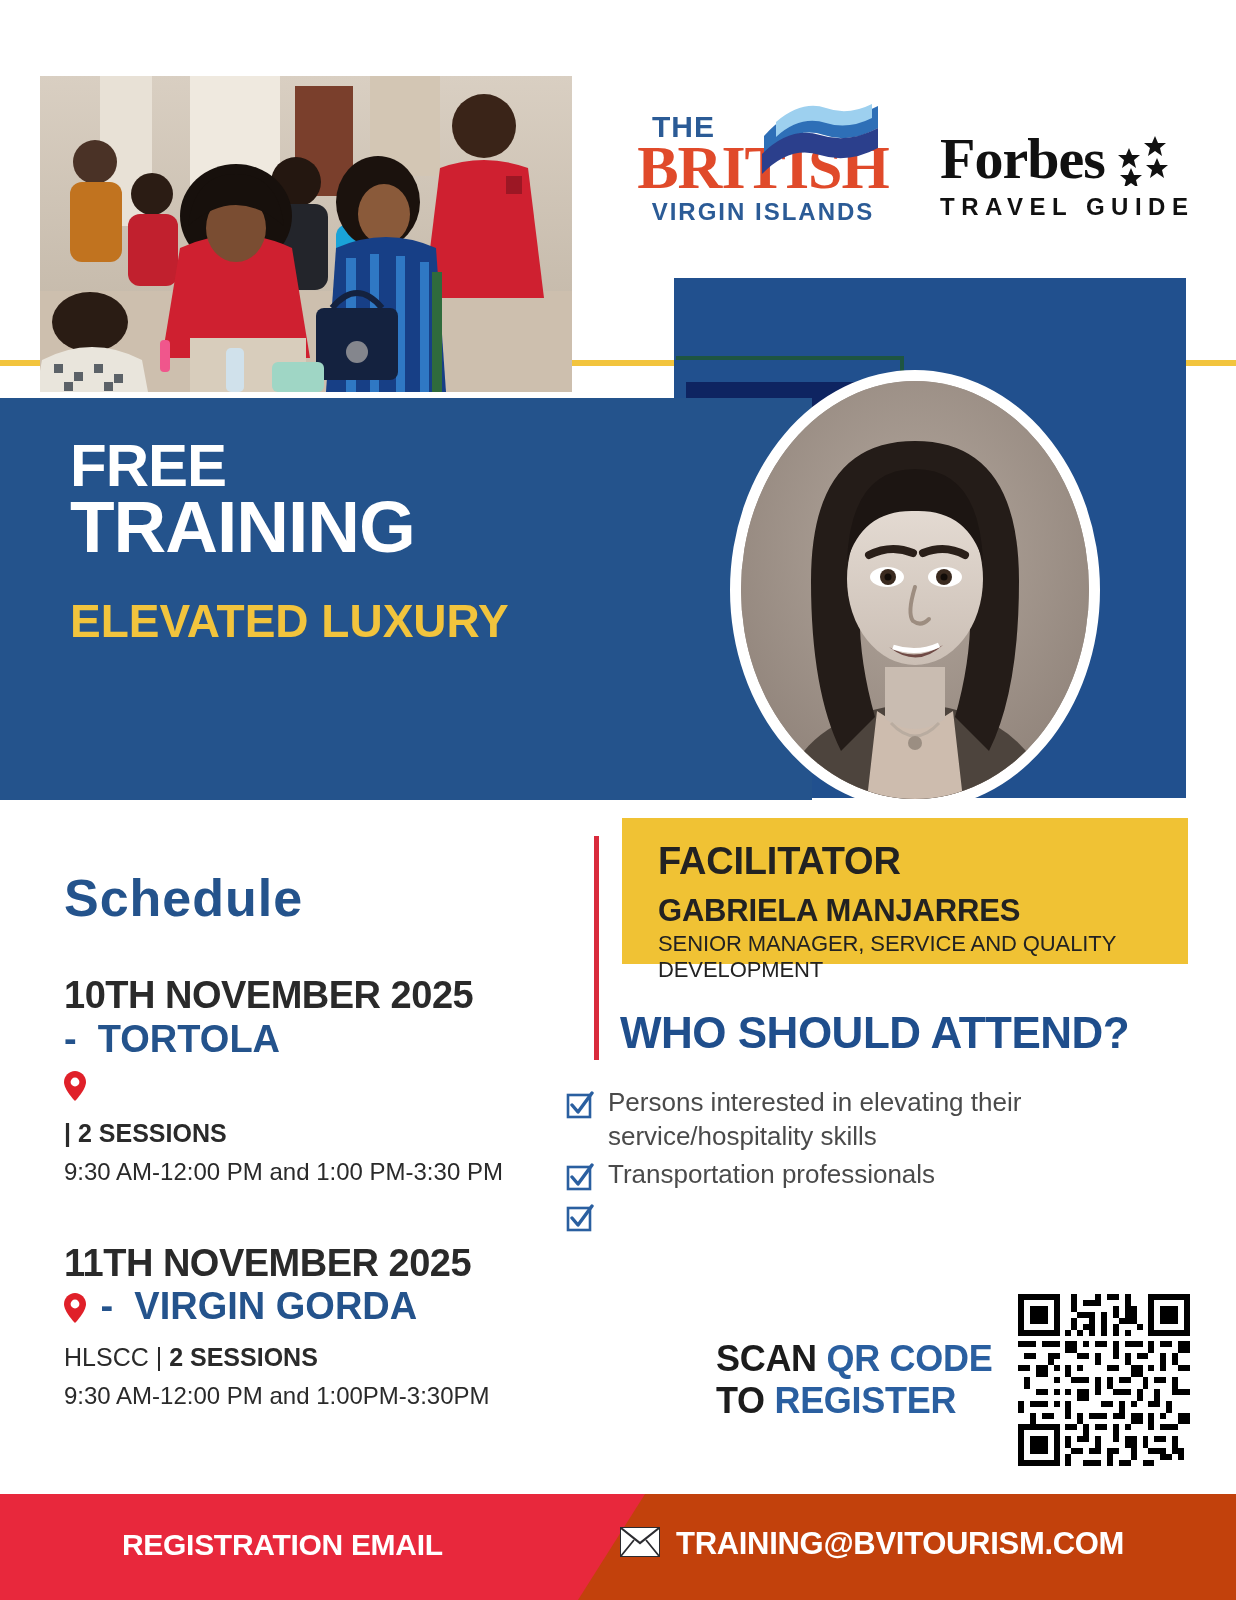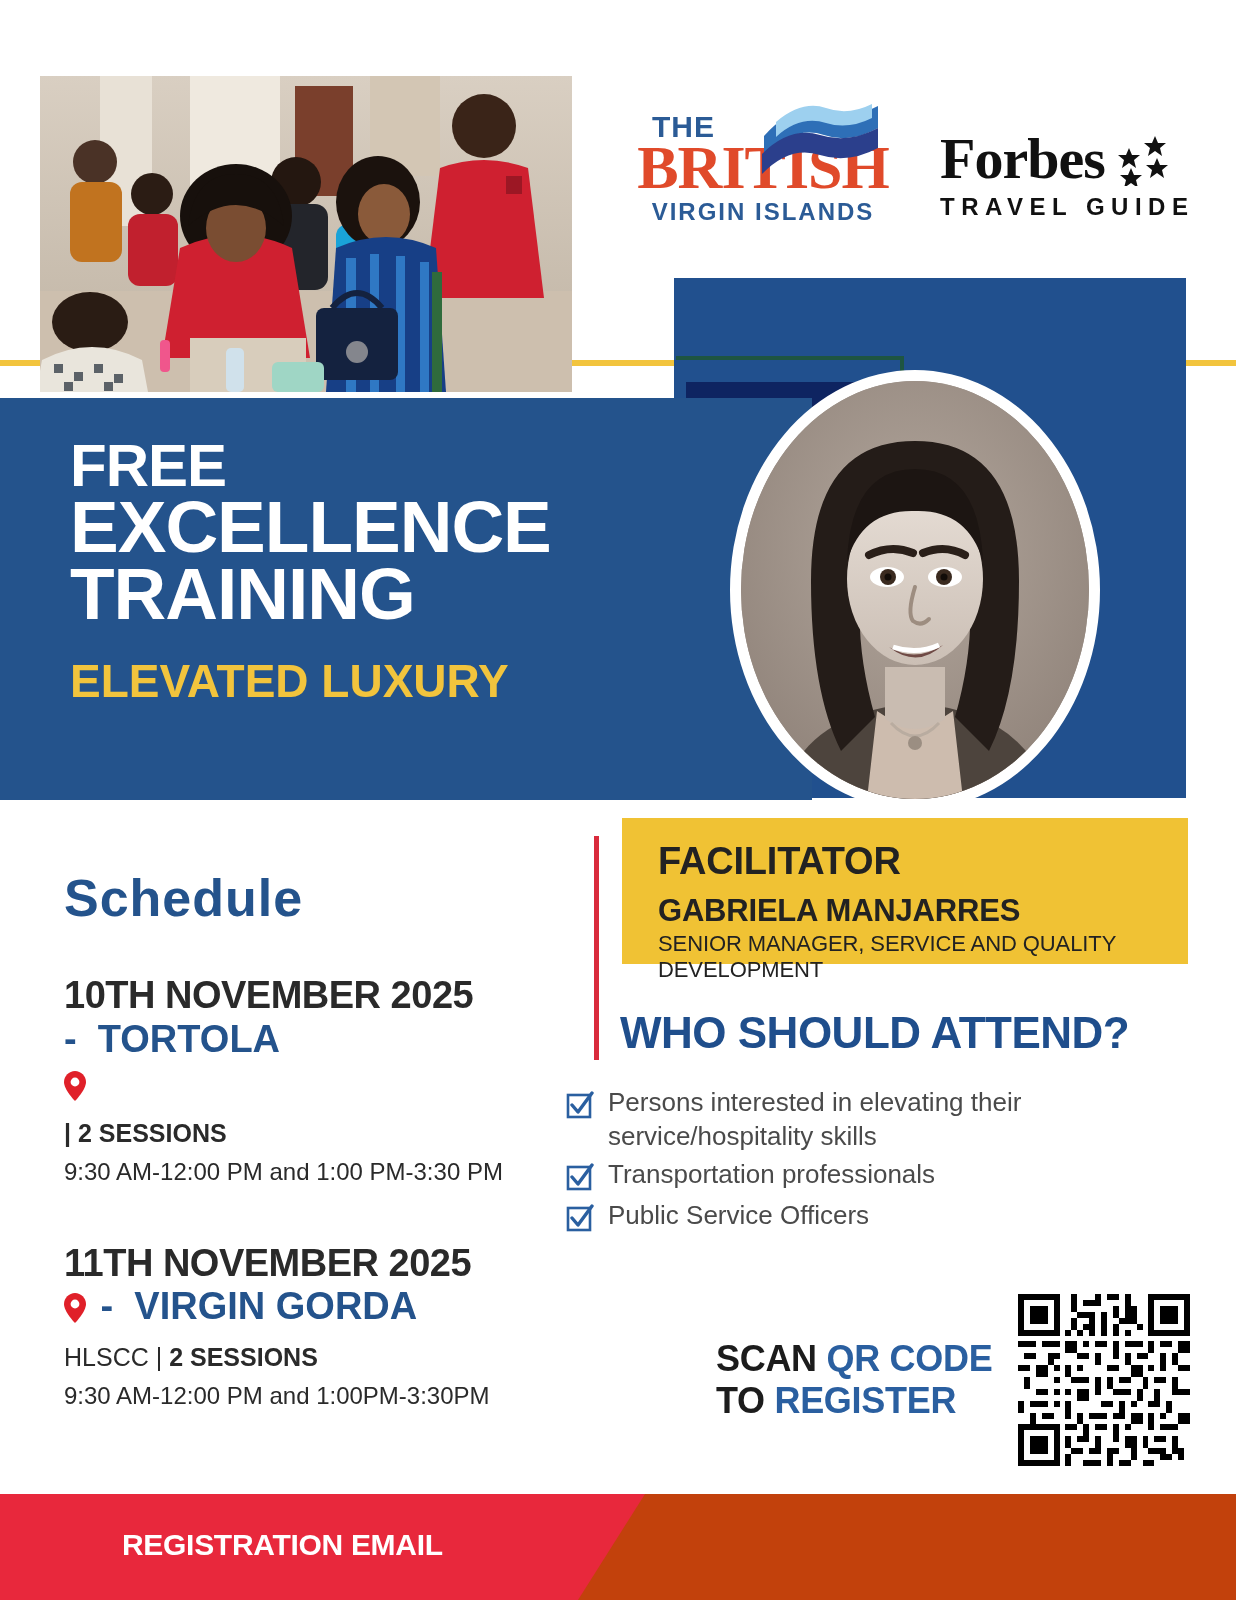--- a/index.html
+++ b/index.html
@@ -111,21 +111,21 @@
     color: #ffffff; font-weight: bold;
     line-height: 0.92; letter-spacing: -1px;
     text-transform: uppercase;
   }
   .headline .l1 { font-size: 60px; }
   .headline .l2 { font-size: 73px; }
   .headline .l3 { font-size: 73px; }
   .headline .l4 { font-size: 73px; }
   .headline .sub {
     color: #F2C43D; font-size: 46px; font-weight: bold;
-    letter-spacing: 0px; margin-top: 26px; text-transform: uppercase;
+    letter-spacing: 0px; margin-top: 34px; text-transform: uppercase;
   }
 
   
   .schedule {
     position: absolute; left: 64px; top: 868px;
     width: 500px; z-index: 10;
   }
   .schedule h2 {
     font-size: 52px; font-weight: bold; color: #24538C;
     letter-spacing: 1px; margin-bottom: 46px;
@@ -381,21 +381,20 @@
         <path d="M152 266 q24 8 46 -2" stroke="#ffffff" stroke-width="5" fill="none"></path>
 
         <path d="M150 342 q24 26 48 0" stroke="#b9aca0" stroke-width="3" fill="none"></path>
         <circle cx="174" cy="362" r="7" fill="#9b8e82"></circle>
       </svg>
     </div>
   </div>
 
   <div class="headline">
     <div class="l l1">FREE</div>
-    <div class="l l3">EXCELLENCE</div>
     <div class="l l4">TRAINING</div>
     <div class="sub">ELEVATED LUXURY</div>
   </div>
 
   <div class="schedule">
     <h2>Schedule</h2>
 
     <div class="ev-block ev-block-1">
       <div class="ev-date">10TH NOVEMBER 2025</div>
       <div class="ev-place">
@@ -466,21 +465,20 @@
       </span>
       <span class="txt">Transportation professionals</span>
     </div>
     <div class="who-item">
       <span class="chk">
         <svg width="28" height="28" viewBox="0 0 28 28" aria-hidden="true">
           <rect x="2" y="4" width="22" height="22" fill="none" stroke="#2A5FA0" stroke-width="2.6"></rect>
           <path d="M6 14 l6 7 l14 -19" fill="none" stroke="#2A5FA0" stroke-width="3.4" stroke-linecap="round" stroke-linejoin="round"></path>
         </svg>
       </span>
-      <span class="txt">Public Service Officers</span>
     </div>
   </div>
 
   <div class="scan">
     <div class="row">
       <span class="dark">SCAN </span><span class="blue">QR CODE</span>
     </div>
     <div class="row">
       <span class="dark">TO </span><span class="blue">REGISTER</span>
     </div>
@@ -621,15 +619,25 @@
           <rect x="17" y="28" width="2" height="1"></rect>
         <rect x="21" y="28" width="2" height="1"></rect>
           <rect x="24" y="27" width="2" height="1"></rect>
       </g>
     </svg>
   </div>
 
   <div class="footer">
     <div class="footer-red"></div>
     <div class="footer-label">REGISTRATION EMAIL</div>
+    <div class="footer-email">
+      <span>
+        <svg width="40" height="30" viewBox="0 0 40 30" aria-hidden="true">
+          <rect x="0.5" y="0.5" width="39" height="29" fill="#ffffff" stroke="#2B2B30" stroke-width="1"></rect>
+          <path d="M1 1 L20 16 L39 1" fill="none" stroke="#2B2B30" stroke-width="2.2"></path>
+          <path d="M1 29 L14 13 M39 29 L26 13" fill="none" stroke="#2B2B30" stroke-width="1.8"></path>
+        </svg>
+      </span>
+      <span class="addr">TRAINING@BVITOURISM.COM</span>
+    </div>
   </div>
 
 </div>
 
 </body></html>

